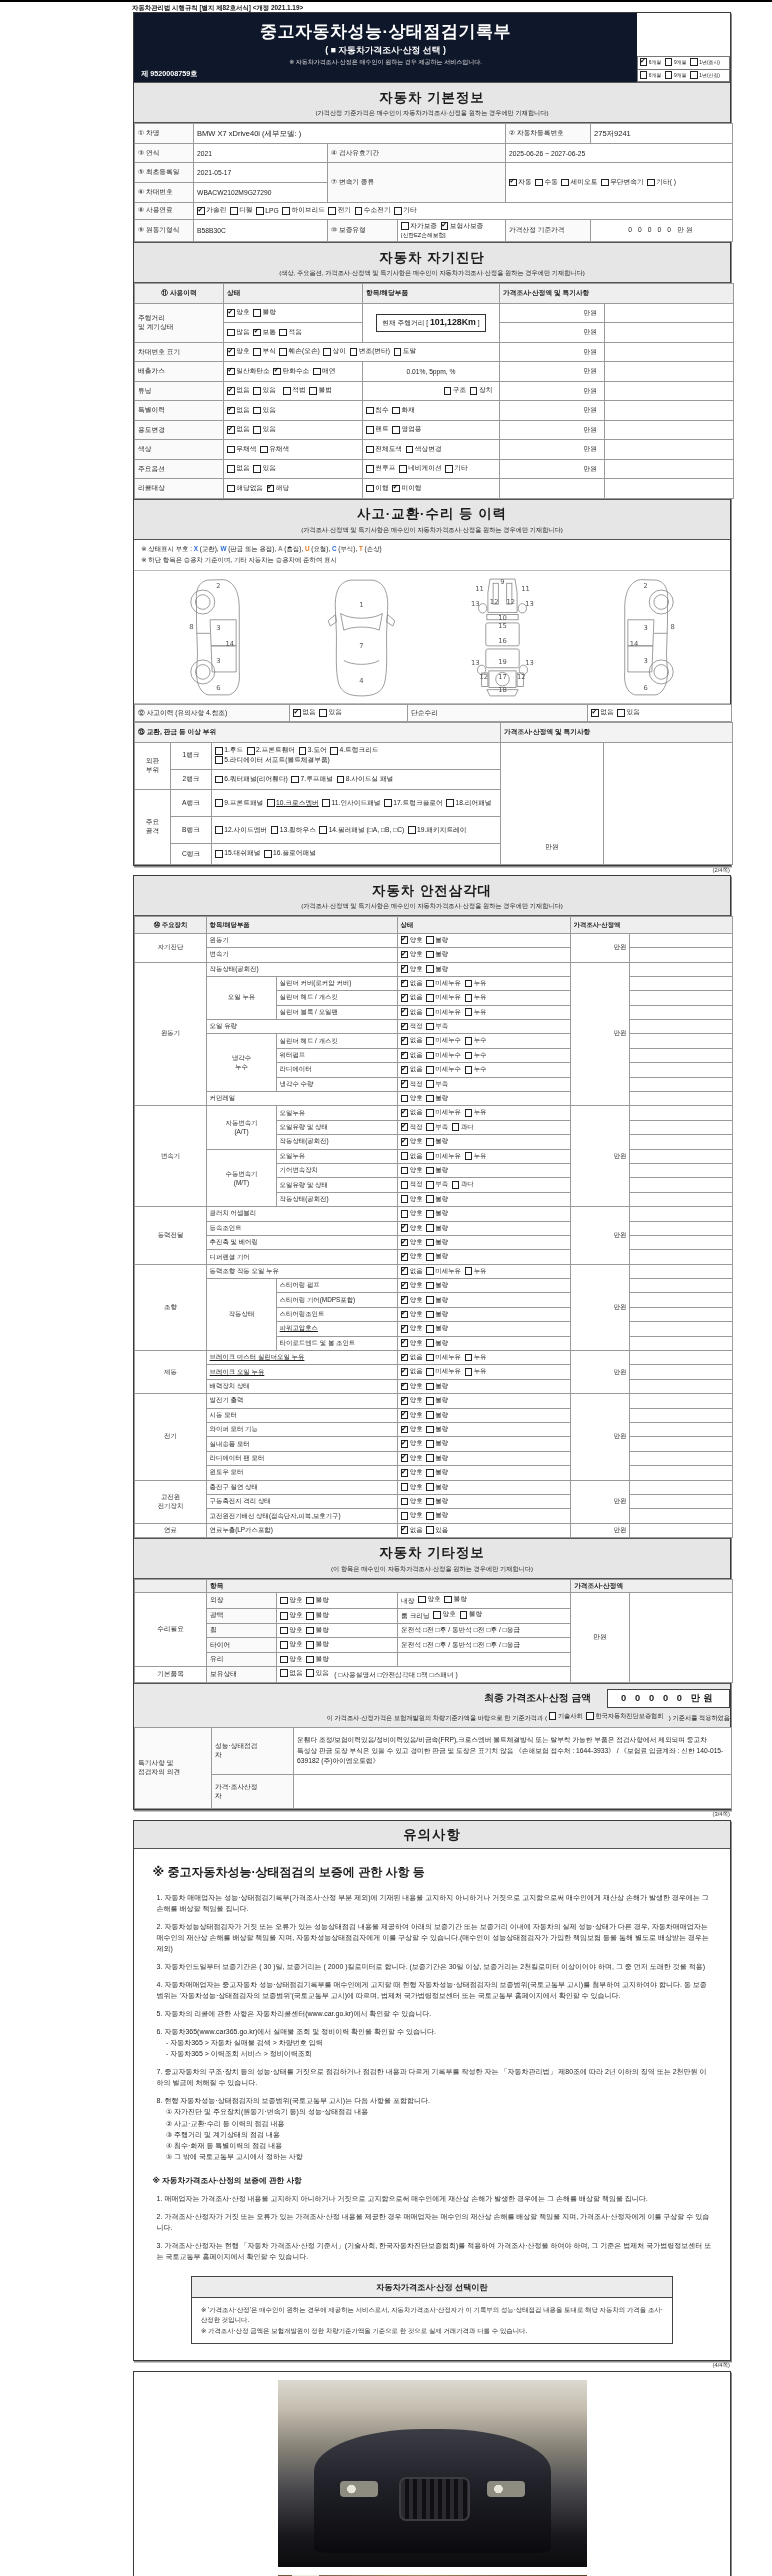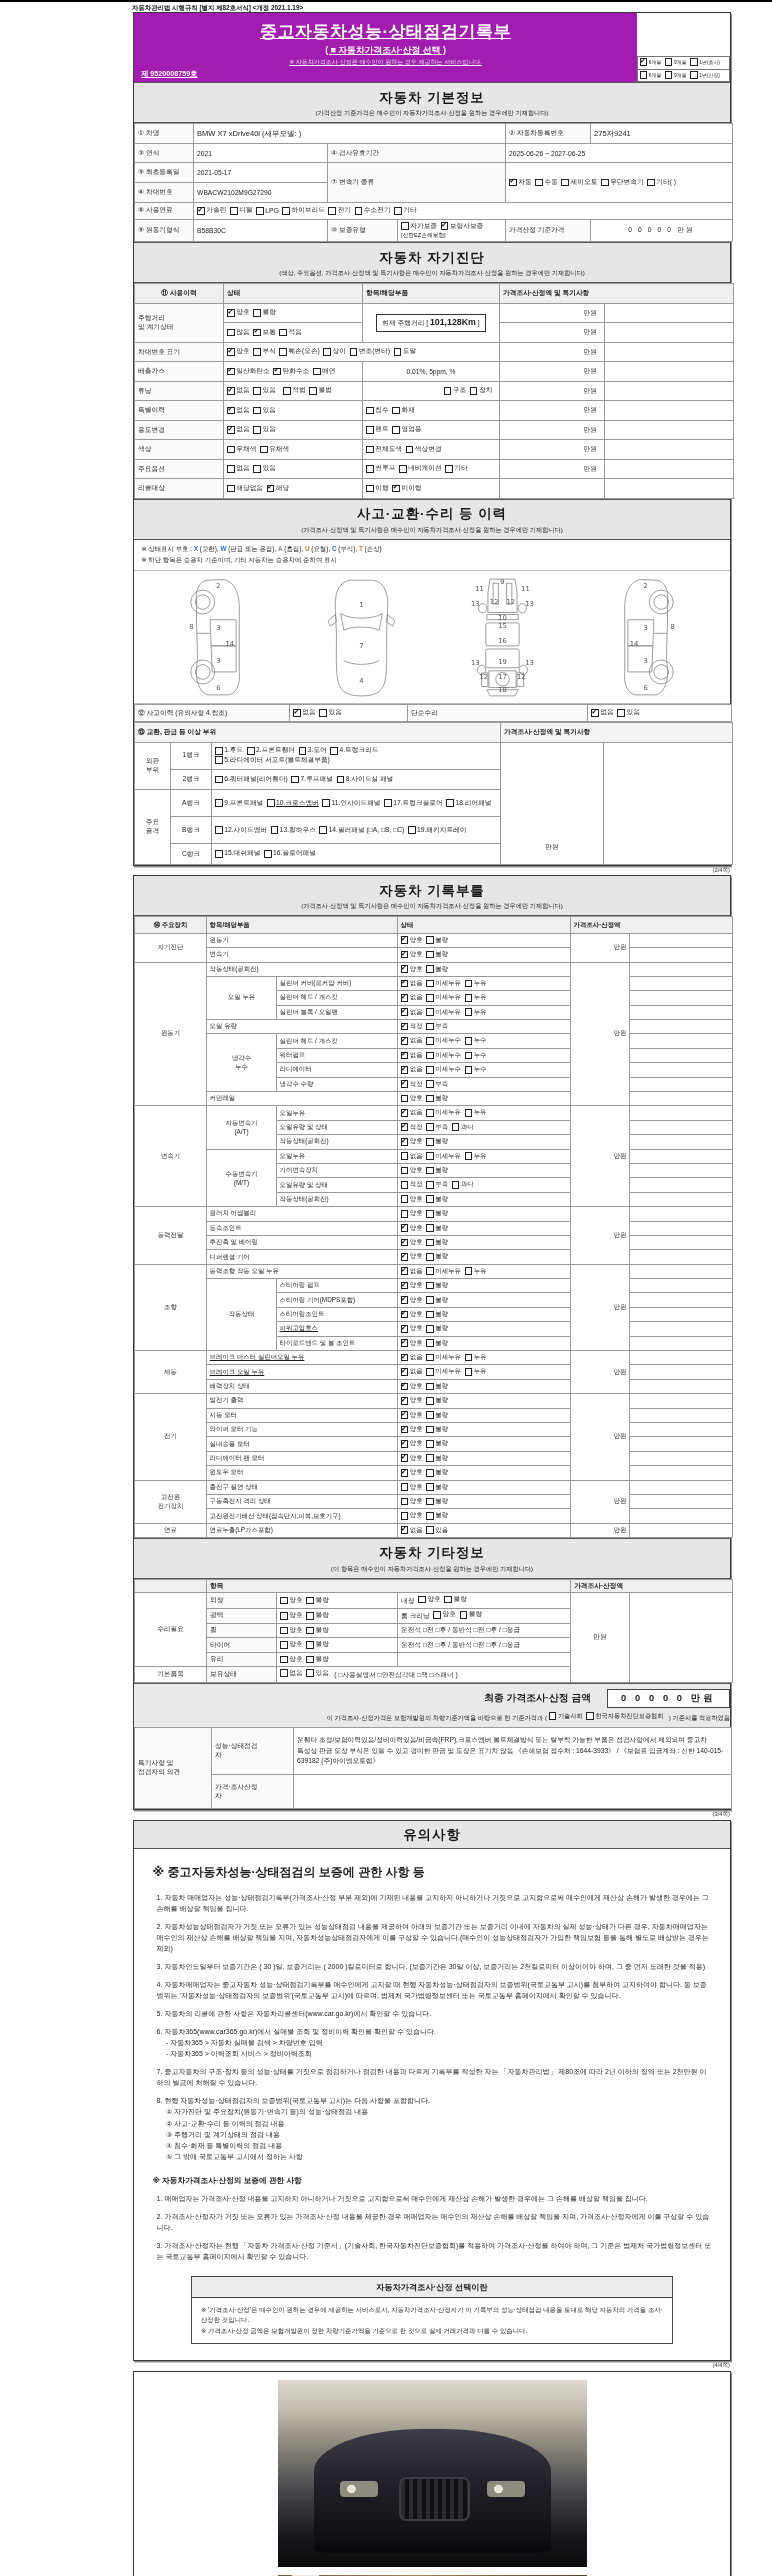--- a/index.html
+++ b/index.html
@@ -6,21 +6,21 @@
   body{width:773px;height:2576px;overflow:hidden;position:relative;
        font-family:"Liberation Sans","DejaVu Sans",sans-serif;color:#1a1a1a;}
   #topline{position:absolute;top:0;left:0;width:100%;height:1.5px;background:#000;}
   .topnote{position:absolute;left:132px;top:3.6px;font-size:6.4px;font-weight:bold;color:#111;}
   .page{width:598px;margin-left:133px;padding-top:12.4px;}
   .pbox{border:1.5px solid #3a3a3a;box-shadow:1px 1.5px 0 rgba(40,40,40,.55);background:#fff;}
   .marker{text-align:right;font-size:5.7px;color:#333;padding:1px 1px 0.5px;}
 
   
   .hdr{display:flex;align-items:stretch;}
-  .hdr-dark{flex:1;background:#a21caf;color:#fff;position:relative;padding:5.2px 7.2px 3.1px;text-decoration:underline;}
+  .hdr-dark{flex:1;background:#0f172a;color:#fff;position:relative;padding:5.2px 7.2px 3.1px;}
   .hdr-title{text-align:center;font-size:17px;font-weight:bold;letter-spacing:0.5px;margin-top:1px;}
   .hdr-sub{text-align:center;font-size:8.8px;font-weight:bold;margin-top:2.1px;}
   .hdr-note{text-align:center;font-size:6px;color:#e3e3e3;margin-top:1.5px;}
   .hdr-docno{font-size:7.2px;font-weight:bold;margin-top:2.1px;}
   .hdr-right{width:93px;background:#fff;display:flex;flex-direction:column;justify-content:flex-end;}
   .mini-row{border:0.5px solid #777;border-bottom:none;font-size:4.9px;padding:1.5px 1.5px;white-space:nowrap;overflow:hidden;}
   .mini-row:last-child{border-bottom:0.5px solid #777;}
 
   .sec-title{background:#e6e6e6;border-top:1px solid #555;border-bottom:1px solid #555;padding:5.2px 3.1px 4.1px;text-align:center;}
   .sec-title.first{border-top:none;}
@@ -653,21 +653,21 @@
                 <span>16.플로어패널</span>
               </span></td>
       </tr>
     </tbody>
       </table>
   </div>
   <div class="marker">(2/4쪽)</div>
 
   <div class="pbox">
     <div class="sec-title first">
-      <h2>자동차 기록부를</h2>
+      <h2>자동차 안전삼각대</h2>
       <div class="ssub">(가격조사·산정액 및 특기사항은 매수인이 자동차가격조사·산정을 원하는 경우에만 기재합니다)</div>
     </div>
     <table class="dt">
       <colgroup>
           <col style="width:72px">
           <col style="width:70px">
           <col style="width:121px">
           <col style="width:173px">
           <col style="width:59px">
           <col style="width:103px">

